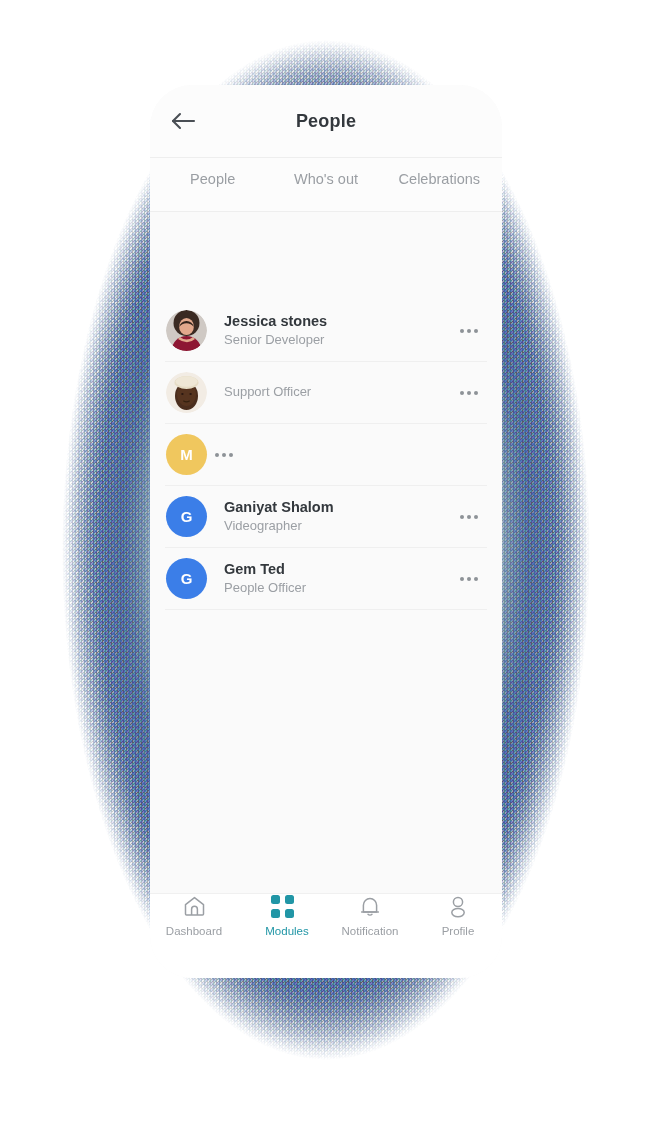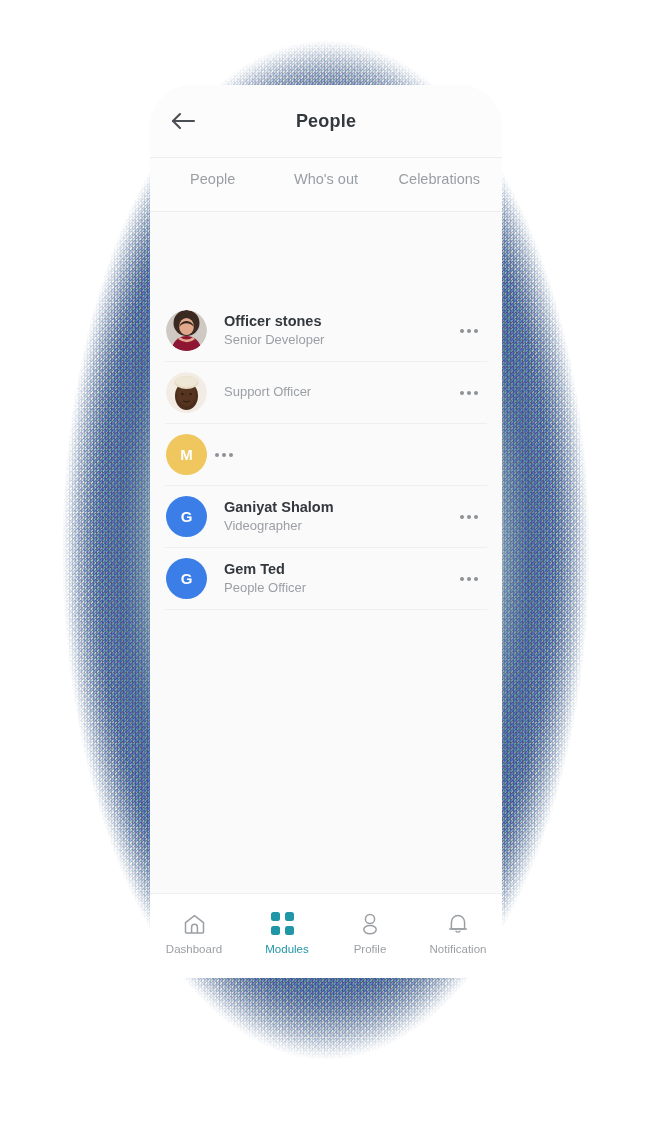--- a/index.html
+++ b/index.html
@@ -254,21 +254,20 @@
     background: #8d9297;
   }
 
   
   .bottom-nav {
     flex: none;
     height: 78px;
     background: #ffffff;
     border-top: 1px solid #f0f0f0;
     display: flex;
-    align-items: center;
     padding-bottom: 6px;
   }
   .nav-item {
     flex: 1 1 0;
     display: flex;
     flex-direction: column;
     align-items: center;
     gap: 7px;
     cursor: pointer;
   }
@@ -352,21 +351,21 @@
             <rect width="41" height="41" fill="#cfc9c4"></rect>
             <ellipse cx="20.5" cy="13" rx="13" ry="13" fill="#3a2a22"></ellipse>
             <ellipse cx="20.5" cy="16.5" rx="7.4" ry="8.6" fill="#e2a88c"></ellipse>
             <path d="M20.5 11 a7.4 7.4 0 0 1 7.4 6.2 a9 9 0 0 0 -14.8 0 A7.4 7.4 0 0 1 20.5 11z" fill="#33241c"></path>
             <ellipse cx="20.5" cy="40" rx="14.5" ry="14" fill="#8e1633"></ellipse>
             <path d="M14 27 q6.5 5 13 0 l2 2 q-7.5 6.5 -17 0z" fill="#e2a88c"></path>
           </g>
         </svg>
       </div>
       <div class="person-text">
-        <div class="person-name">Officer stones</div>
+        <div class="person-name">Jessica stones</div>
         <div class="person-role">Senior Developer</div>
       </div>
       <div class="more-btn">
         <i></i>
           <i></i>
           <i></i>
       </div>
     </div>
 
     <div class="person-row">
@@ -463,32 +462,32 @@
             <span></span>
             <span></span>
         </span>
       </span>
       <span class="nav-label">Modules</span>
     </div>
 
     <div class="nav-item">
       <span class="nav-icon">
         <svg width="22" height="23" viewBox="0 0 22 23" fill="none">
-          <circle cx="11" cy="7" r="4.6" stroke="#9b9fa4" stroke-width="1.5"></circle>
-          <ellipse cx="11" cy="17.6" rx="6.2" ry="4.2" stroke="#9b9fa4" stroke-width="1.5"></ellipse>
+          <path d="M4.4 17 V10.2 a6.6 6.6 0 0 1 13.2 0 V17z" stroke="#9b9fa4" stroke-width="1.5" stroke-linejoin="round"></path>
+          <path d="M2.6 17 H19.4" stroke="#9b9fa4" stroke-width="1.5" stroke-linecap="round"></path>
+          <path d="M9 19.2 a2.4 2 0 0 0 4 0" stroke="#9b9fa4" stroke-width="1.4" stroke-linecap="round" fill="none"></path>
         </svg>
       </span>
-      <span class="nav-label">Profile</span>
+      <span class="nav-label">Notification</span>
     </div>
 
     <div class="nav-item">
       <span class="nav-icon">
         <svg width="22" height="23" viewBox="0 0 22 23" fill="none">
-          <path d="M4.4 17 V10.2 a6.6 6.6 0 0 1 13.2 0 V17z" stroke="#9b9fa4" stroke-width="1.5" stroke-linejoin="round"></path>
-          <path d="M2.6 17 H19.4" stroke="#9b9fa4" stroke-width="1.5" stroke-linecap="round"></path>
-          <path d="M9 19.2 a2.4 2 0 0 0 4 0" stroke="#9b9fa4" stroke-width="1.4" stroke-linecap="round" fill="none"></path>
+          <circle cx="11" cy="7" r="4.6" stroke="#9b9fa4" stroke-width="1.5"></circle>
+          <ellipse cx="11" cy="17.6" rx="6.2" ry="4.2" stroke="#9b9fa4" stroke-width="1.5"></ellipse>
         </svg>
       </span>
-      <span class="nav-label">Notification</span>
+      <span class="nav-label">Profile</span>
     </div>
 
   </div>
 </div>
 
 </body></html>

